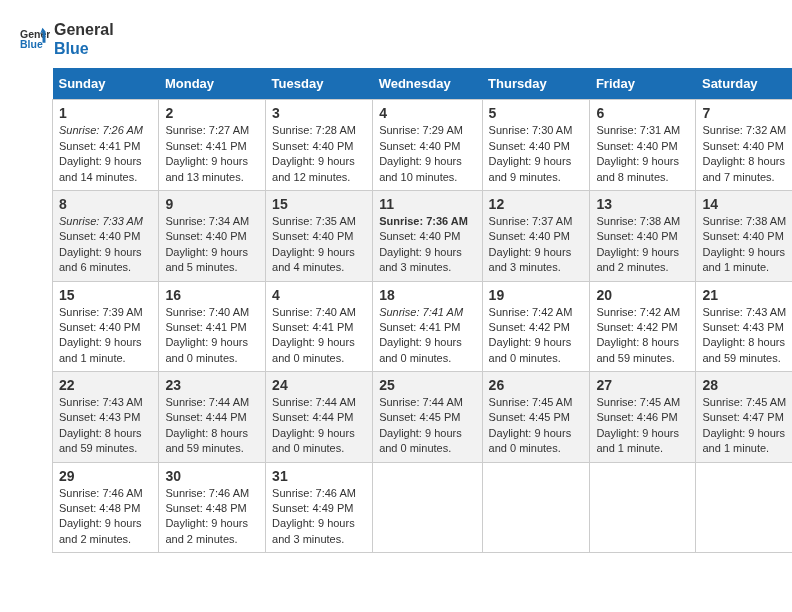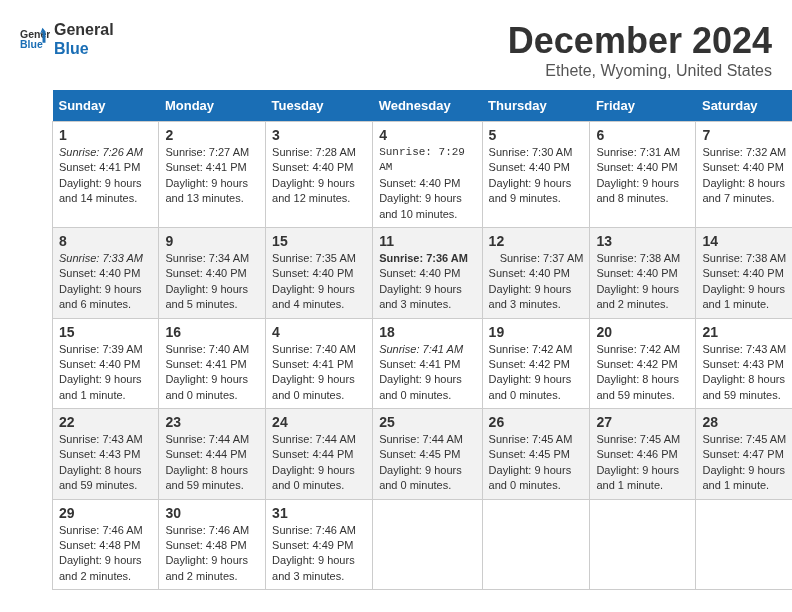--- a/index.html
+++ b/index.html
@@ -86,24 +86,20 @@
   <div class="logo">
     <svg class="logo-icon" viewBox="0 0 40 40" xmlns="http://www.w3.org/2000/svg">
       <text x="0" y="18" font-size="14" font-weight="bold" fill="#333">General</text>
       <text x="0" y="32" font-size="14" font-weight="bold" fill="#1a6eb5">Blue</text>
       <polygon points="30,5 38,15 34,10 34,25 30,25 30,10 26,15" fill="#1a6eb5"></polygon>
     </svg>
     <div style="display:flex;flex-direction:column;line-height:1.2;">
       <span style="font-size:16px;font-weight:bold;color:#333;">General</span>
       <span style="font-size:16px;font-weight:bold;color:#1a6eb5;">Blue</span>
     </div>
-  </div>
-  <div class="title-area">
-    <div class="main-title">December 2024</div>
-    <div class="subtitle">Ethete, Wyoming, United States</div>
   </div>
 </div>
 
 <table>
   <thead>
     <tr>
       <th>Sunday</th>
       <th>Monday</th>
       <th>Tuesday</th>
       <th>Wednesday</th>
@@ -134,21 +130,21 @@
           <span class="day-number">3</span>
           <div class="day-info">
             <span style="display: block;">Sunrise: 7:28 AM</span>
             <span style="display: block;">Sunset: 4:40 PM</span>
             <span style="display: block;">Daylight: 9 hours and 12 minutes.</span>
           </div>
         </td>
         <td>
           <span class="day-number">4</span>
           <div class="day-info">
-            <span style="display: block; font-family: Liberation Mono, monospace;">Sunrise: 7:29 AM</span>
+            <span style="display: block;">Sunrise: 7:29 AM</span>
             <span style="display: block;">Sunset: 4:40 PM</span>
             <span style="display: block;">Daylight: 9 hours and 10 minutes.</span>
           </div>
         </td>
         <td>
           <span class="day-number">5</span>
           <div class="day-info">
             <span style="display: block;">Sunrise: 7:30 AM</span>
             <span style="display: block;">Sunset: 4:40 PM</span>
             <span style="display: block;">Daylight: 9 hours and 9 minutes.</span>
@@ -200,21 +196,21 @@
           <span class="day-number">11</span>
           <div class="day-info">
             <span style="display: block; font-weight: bold;">Sunrise: 7:36 AM</span>
             <span style="display: block;">Sunset: 4:40 PM</span>
             <span style="display: block;">Daylight: 9 hours and 3 minutes.</span>
           </div>
         </td>
         <td>
           <span class="day-number">12</span>
           <div class="day-info">
-            <span style="display: block; text-align: right;">Sunrise: 7:37 AM</span>
+            <span style="display: block;">Sunrise: 7:37 AM</span>
             <span style="display: block;">Sunset: 4:40 PM</span>
             <span style="display: block;">Daylight: 9 hours and 3 minutes.</span>
           </div>
         </td>
         <td>
           <span class="day-number">13</span>
           <div class="day-info">
             <span style="display: block;">Sunrise: 7:38 AM</span>
             <span style="display: block;">Sunset: 4:40 PM</span>
             <span style="display: block;">Daylight: 9 hours and 2 minutes.</span>

